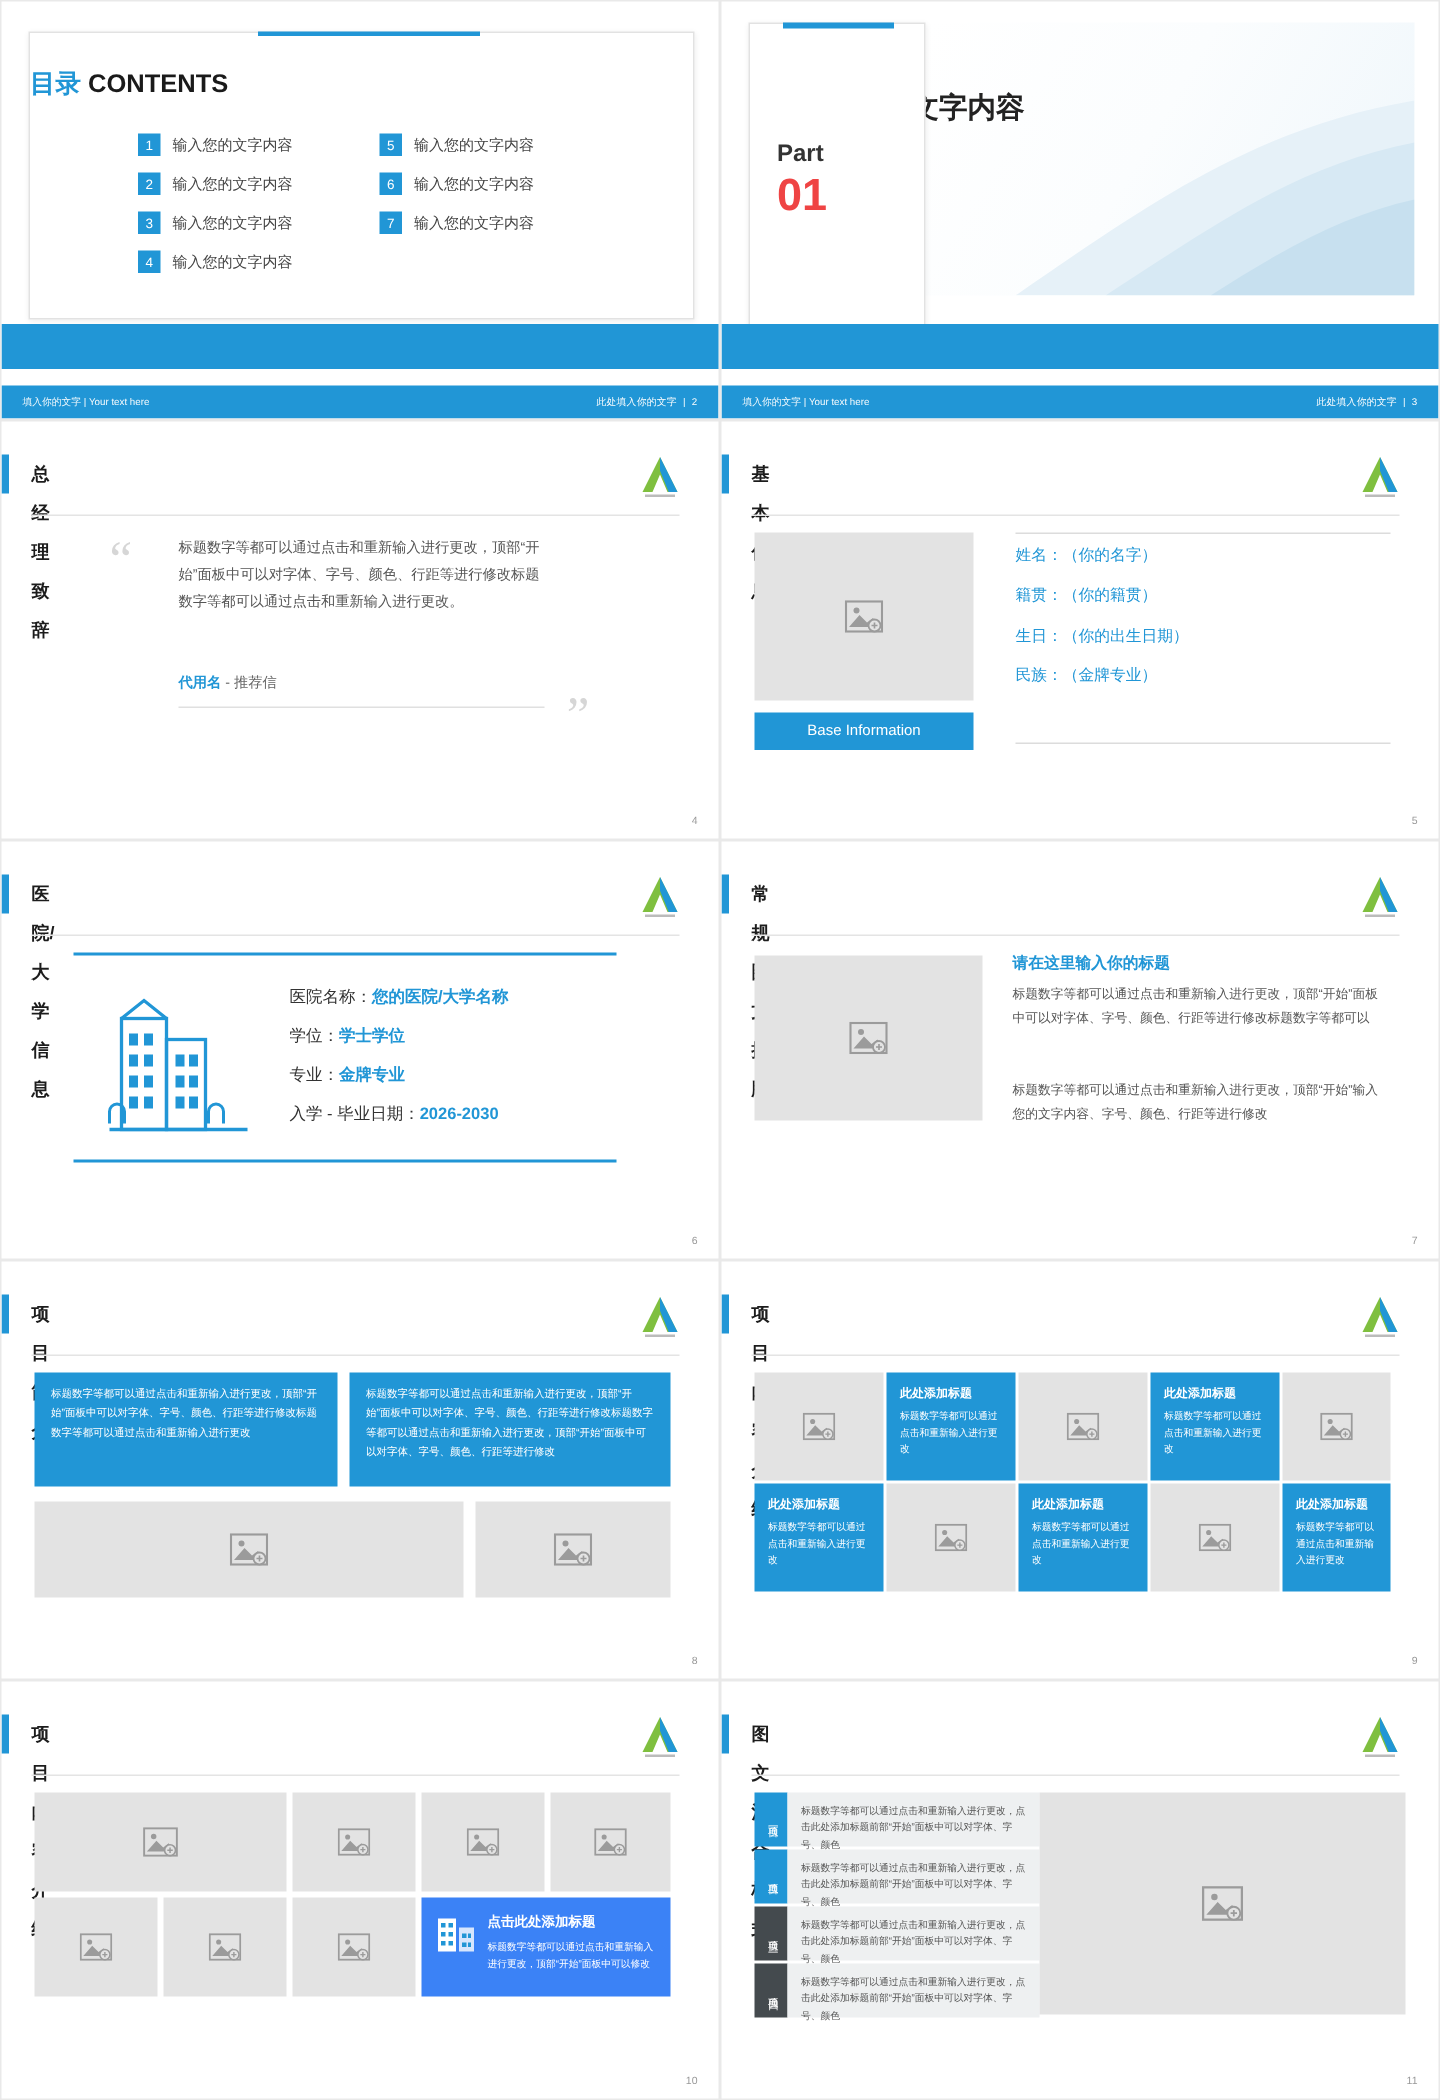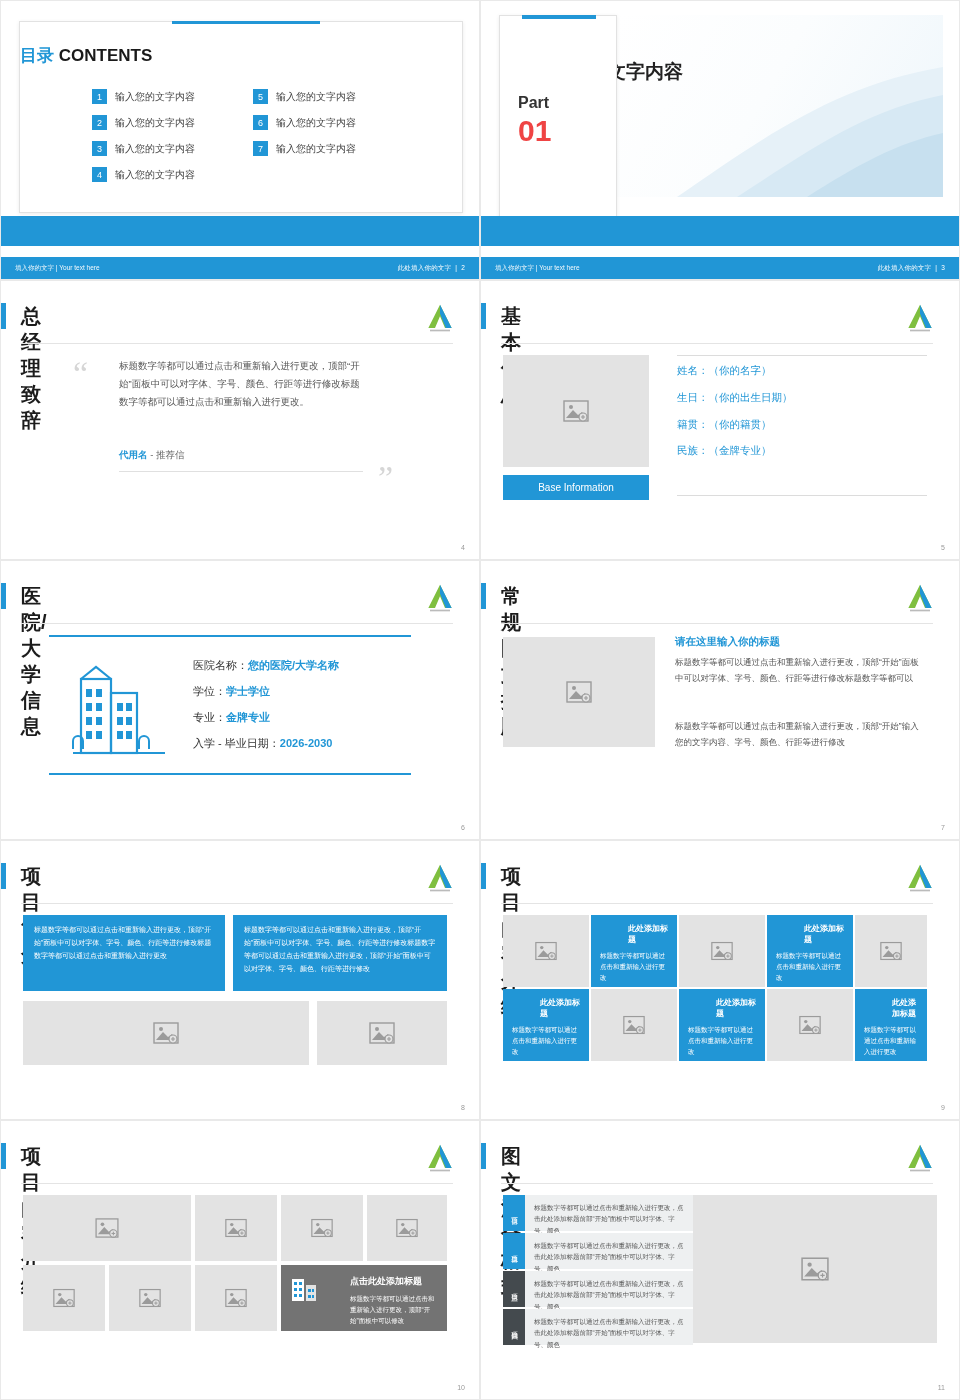--- a/index.html
+++ b/index.html
@@ -88,21 +88,21 @@
   }
   .s3-right svg { position: absolute; right: 0; bottom: 0; }
   .s3-rtitle {
     position: absolute; left: 50px; top: 58px; font-size: 19px; font-weight: bold; color: #222;
   }
 
   
   .hdr { position: absolute; left: 0; top: 22px; height: 26px; }
   .hdr-bar { position: absolute; left: 0; top: 0; width: 5px; height: 26px; background: #2196d6; }
   .hdr-txt {
-    position: absolute; left: 20px; top: 0; font-size: 20px; font-weight: bold; color: #1c1c1c;
+    position: absolute; left: 20px; top: 0; font-size: 12px; font-weight: bold; color: #1c1c1c;
     line-height: 26px;
   }
   .hrule { position: absolute; left: 20px; top: 62px; width: 432px; height: 1px; background: #e4e4e4; }
   .logo { position: absolute; right: 22px; top: 22px; width: 34px; height: 30px; }
   .pgno { position: absolute; right: 14px; bottom: 8px; font-size: 7px; color: #999; }
 
   
   .quote-mark { font-size: 34px; color: #d6d6d6; font-family: "Liberation Serif", serif; line-height: 1; }
   .s4-q1 { position: absolute; left: 72px; top: 76px; }
   .s4-q2 { position: absolute; right: 86px; top: 180px; }
@@ -150,25 +150,25 @@
   .s8-tx2 {
     position: absolute; left: 232px; top: 74px; width: 214px; height: 76px; background: #2196d6;
     color: #fff; font-size: 7px; line-height: 1.85; padding: 9px 11px;
   }
   .s8-i1 { position: absolute; left: 22px; top: 160px; width: 286px; height: 64px; }
   .s8-i2 { position: absolute; left: 316px; top: 160px; width: 130px; height: 64px; }
 
   
   .s9-cell { position: absolute; }
   .s9-txt { background: #2196d6; color: #fff; padding: 8px 9px; }
-  .s9-txt .t { font-size: 8px; font-weight: bold; margin-bottom: 5px; margin-left: 28px; }
+  .s9-txt .t { font-size: 8px; font-weight: bold; margin-bottom: 5px; }
   .s9-txt .d { font-size: 6.5px; line-height: 1.7; }
 
   
-  .s10-cta { background: #737373; color: #fff; position: absolute; display: flex; padding: 10px 10px; gap: 25px; }
+  .s10-cta { background: #3b82f6; color: #fff; position: absolute; display: flex; padding: 10px 10px; }
   .s10-cta .t { font-size: 9px; font-weight: bold; margin-bottom: 5px; }
   .s10-cta .d { font-size: 6.5px; line-height: 1.7; }
 
   
   .s11-row { position: absolute; display: flex; }
   .s11-tag {
     width: 22px; color: #fff; font-size: 7px; display: flex; align-items: center;
     justify-content: center; writing-mode: vertical-rl; text-orientation: upright; letter-spacing: 1px;
   }
   .s11-body { background: #eef0f1; font-size: 6.5px; line-height: 1.75; color: #555; padding: 7px 9px; }
@@ -310,22 +310,22 @@
             <circle cx="20" cy="17" r="4" fill="#e3e3e3" stroke="#9b9b9b" stroke-width="1.2"></circle>
             <path d="M20 15v4M18 17h4" stroke="#9b9b9b" stroke-width="1.1"></path>
           </svg>
       </span>
     </div>
     <div class="s5-cap">Base Information</div>
 
     <div class="s5-rule-t"></div>
     <div class="s5-info">
       <div class="row">姓名：（你的名字）</div>
+      <div class="row">籍贯：（你的籍贯）</div>
       <div class="row">生日：（你的出生日期）</div>
-      <div class="row">籍贯：（你的籍贯）</div>
       <div class="row">民族：（金牌专业）</div>
     </div>
     <div class="s5-rule-b"></div>
     <div class="pgno">5</div>
   </div>
 
   <div class="slide s6">
     <div class="hdr">
       <div class="hdr-bar"></div>
       <div class="hdr-txt">医院/大学信息</div>

